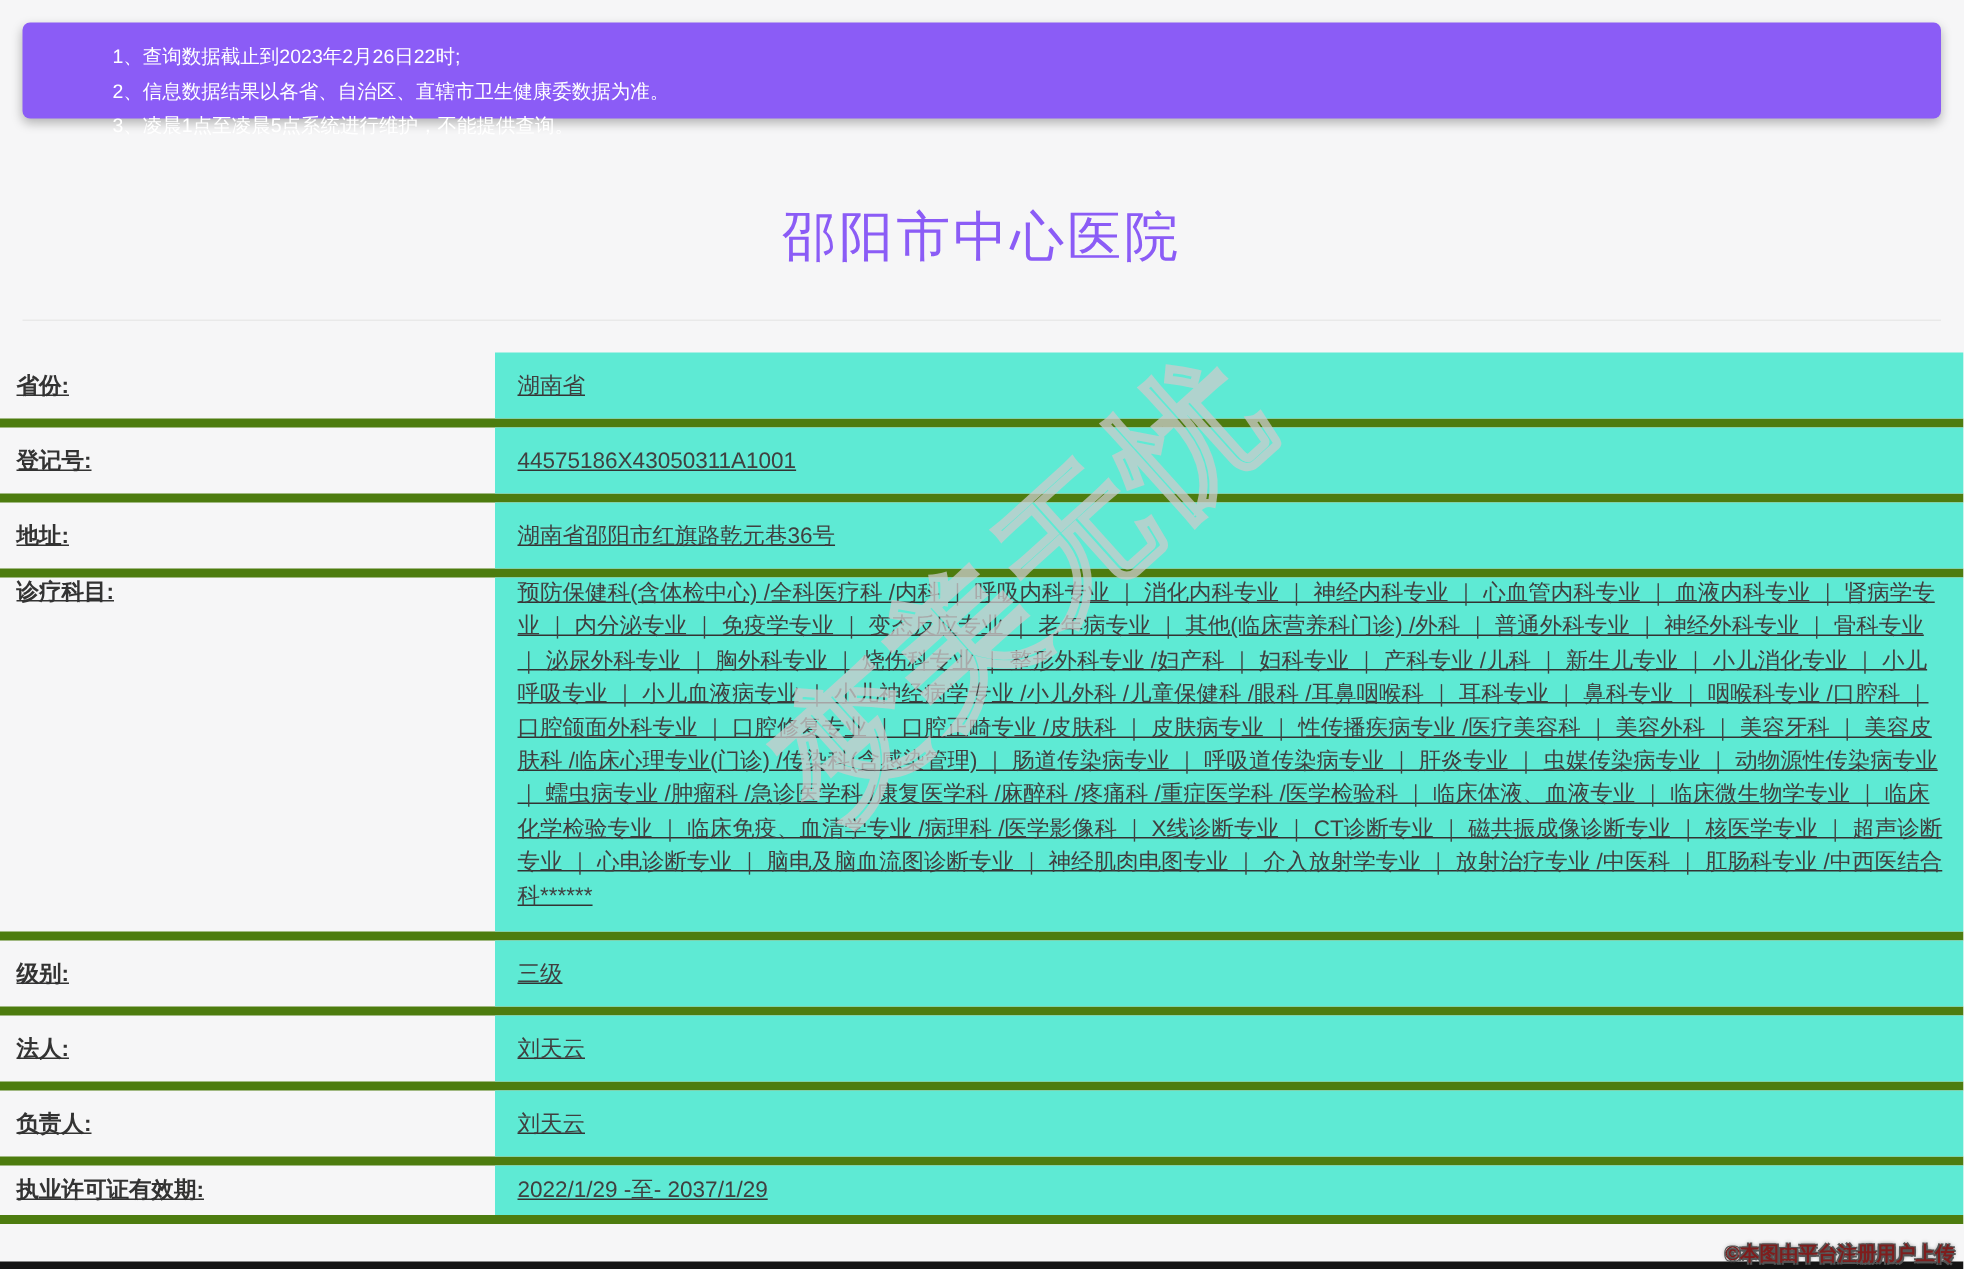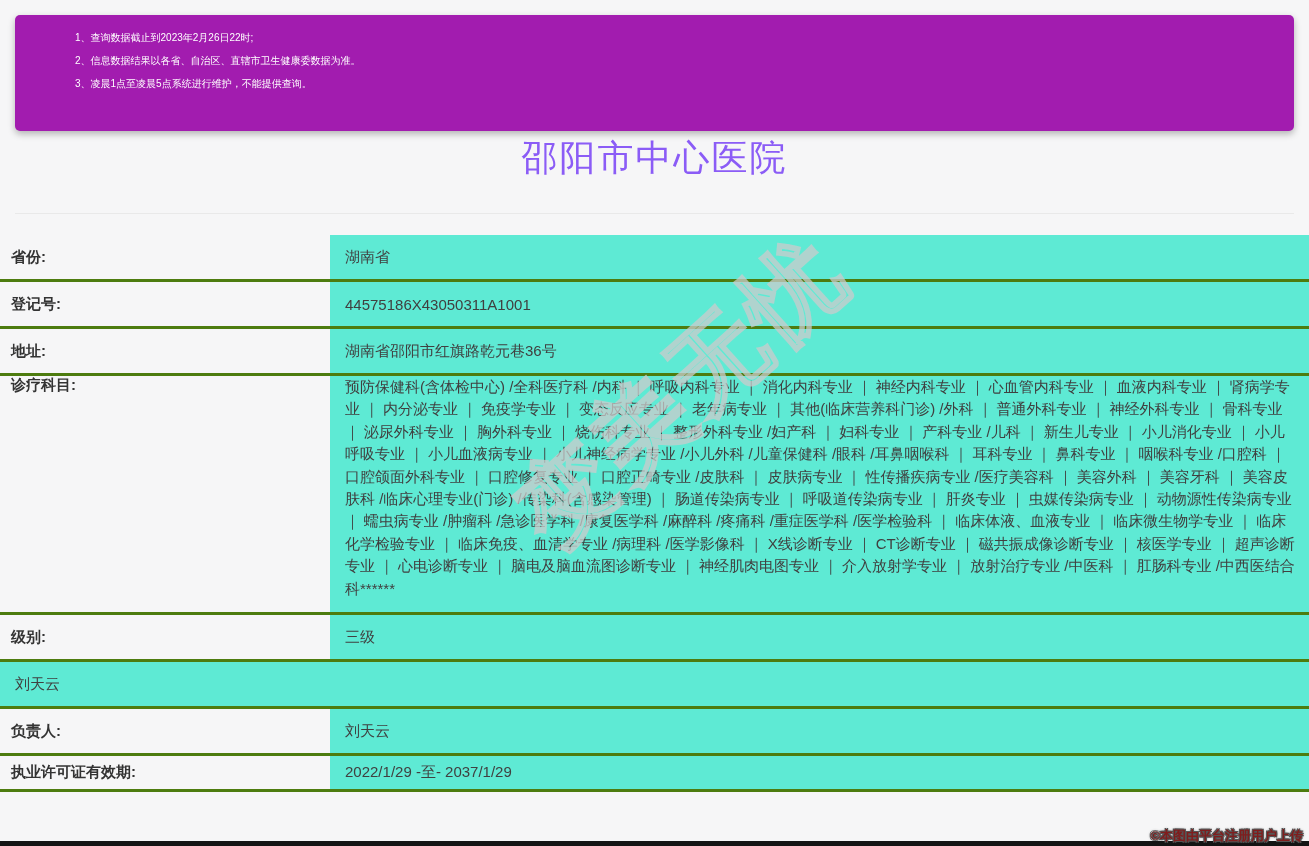--- a/index.html
+++ b/index.html
@@ -6,26 +6,26 @@
   body {
     width:1309px; height:846px;
     position:relative; overflow:hidden;
     background:#f6f6f7;
     font-family:"Liberation Sans","DejaVu Sans",sans-serif;
     color:#333;
   }
 
   
   .notice {
-    position:absolute; top:15px; left:15px; right:15px; height:116px;
-    background:#a21caf;
+    position:absolute; top:15px; left:15px; right:15px; height:64px;
+    background:#8b5cf6;
     border-radius:5px;
     box-shadow:0 3px 7px rgba(0,0,0,.28);
     color:#fff;
-    font-size:10px;
+    font-size:13px;
     line-height:23px;
     padding:11px 20px 0 60px;
     box-sizing:border-box;
   }
 
   
   .title-band {
     position:absolute; top:103px; left:15px; right:15px; height:110px;
     border-bottom:1px solid #e9e9e9;
     display:flex; align-items:center; justify-content:center;
@@ -35,21 +35,22 @@
     font-size:36px; font-weight:400;
     color:#8b5cf6;
     letter-spacing:2px;
   }
 
   
   .info-table { position:absolute; top:235px; left:0; right:0; }
   .row {
     display:flex;
     min-height:44px;
-    border-bottom:3px solid #4d7c0f;
+    border-bottom:6px solid #4d7c0f;
+    text-decoration:underline;
   }
   .cell-label {
     width:330px; box-sizing:border-box;
     padding-left:11px;
     display:flex; align-items:center;
     font-weight:bold; font-size:15px; color:#333;
   }
   .cell-value {
     flex:1; background:#5eead4; box-sizing:border-box;
     padding:0 12px 0 15px;
@@ -125,20 +126,21 @@
     <div class="cell-label">诊疗科目:</div>
     <div class="cell-value">预防保健科(含体检中心) /全科医疗科 /内科 ｜ 呼吸内科专业 ｜ 消化内科专业 ｜ 神经内科专业 ｜ 心血管内科专业 ｜ 血液内科专业 ｜ 肾病学专业 ｜ 内分泌专业 ｜ 免疫学专业 ｜ 变态反应专业 ｜ 老年病专业 ｜ 其他(临床营养科门诊) /外科 ｜ 普通外科专业 ｜ 神经外科专业 ｜ 骨科专业 ｜ 泌尿外科专业 ｜ 胸外科专业 ｜ 烧伤科专业 ｜ 整形外科专业 /妇产科 ｜ 妇科专业 ｜ 产科专业 /儿科 ｜ 新生儿专业 ｜ 小儿消化专业 ｜ 小儿呼吸专业 ｜ 小儿血液病专业 ｜ 小儿神经病学专业 /小儿外科 /儿童保健科 /眼科 /耳鼻咽喉科 ｜ 耳科专业 ｜ 鼻科专业 ｜ 咽喉科专业 /口腔科 ｜ 口腔颌面外科专业 ｜ 口腔修复专业 ｜ 口腔正畸专业 /皮肤科 ｜ 皮肤病专业 ｜ 性传播疾病专业 /医疗美容科 ｜ 美容外科 ｜ 美容牙科 ｜ 美容皮肤科 /临床心理专业(门诊) /传染科(含感染管理) ｜ 肠道传染病专业 ｜ 呼吸道传染病专业 ｜ 肝炎专业 ｜ 虫媒传染病专业 ｜ 动物源性传染病专业 ｜ 蠕虫病专业 /肿瘤科 /急诊医学科 /康复医学科 /麻醉科 /疼痛科 /重症医学科 /医学检验科 ｜ 临床体液、血液专业 ｜ 临床微生物学专业 ｜ 临床化学检验专业 ｜ 临床免疫、血清学专业 /病理科 /医学影像科 ｜ X线诊断专业 ｜ CT诊断专业 ｜ 磁共振成像诊断专业 ｜ 核医学专业 ｜ 超声诊断专业 ｜ 心电诊断专业 ｜ 脑电及脑血流图诊断专业 ｜ 神经肌肉电图专业 ｜ 介入放射学专业 ｜ 放射治疗专业 /中医科 ｜ 肛肠科专业 /中西医结合科******</div>
   </div>
 
   <div class="row">
     <div class="cell-label">级别:</div>
     <div class="cell-value">三级</div>
   </div>
 
   <div class="row">
+    <div class="cell-label">法人:</div>
     <div class="cell-value">刘天云</div>
   </div>
 
   <div class="row">
     <div class="cell-label">负责人:</div>
     <div class="cell-value">刘天云</div>
   </div>
 
   <div class="row short">
     <div class="cell-label">执业许可证有效期:</div>

